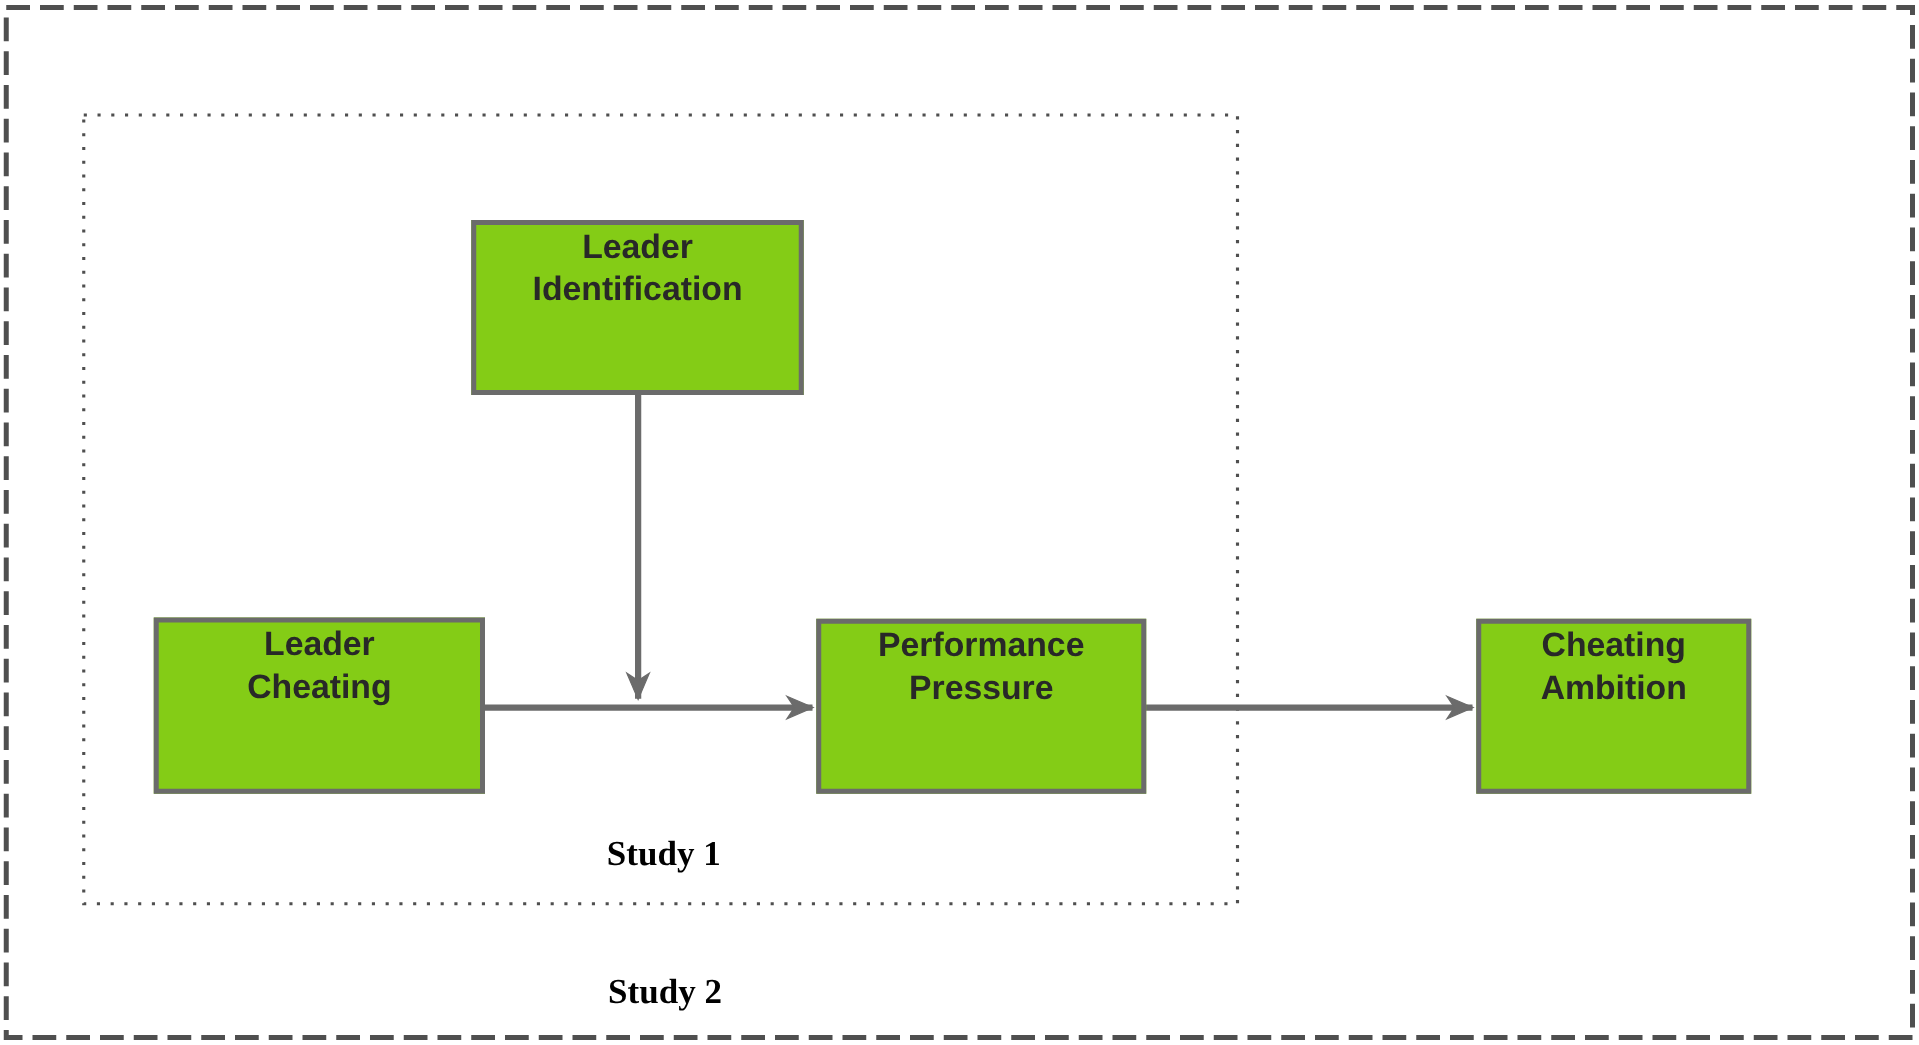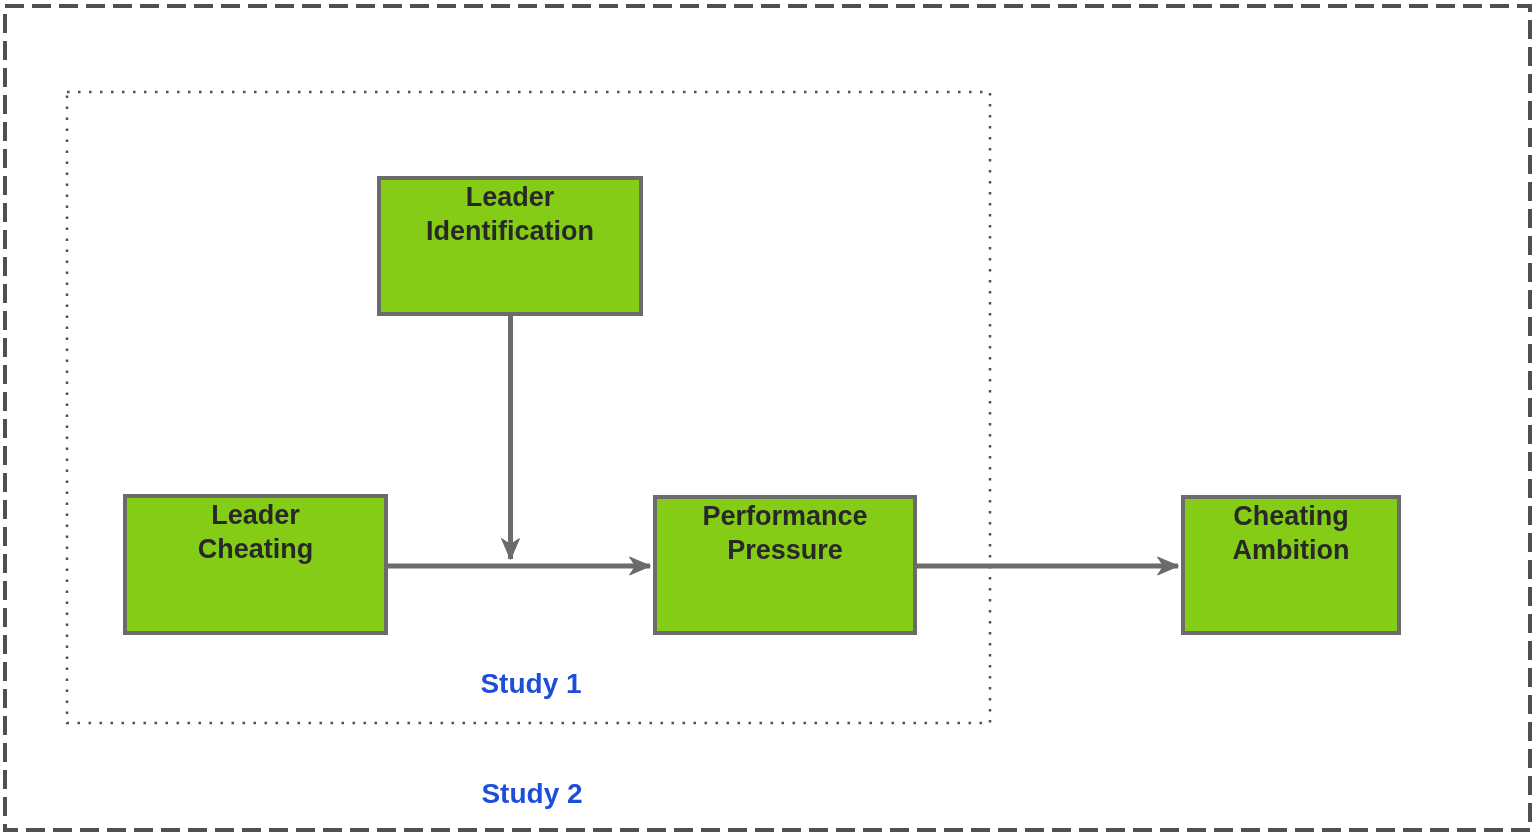--- a/index.html
+++ b/index.html
@@ -44,22 +44,23 @@
   #node-leader-identification { left: 377px; top: 176px; }
   #node-leader-ambition       { left: 123px; top: 494px; height: 141px; width: 265px; }
   #node-performance-pressure  { left: 653px; top: 495px; width: 264px; }
   #node-cheating-behavior     { left: 1181px; top: 495px; width: 220px; }
 
   .group-label {
     position: absolute;
     transform: translateX(-50%);
     font-size: 28px;
     font-weight: bold;
-    color: #1d4ed8;
+    color: #000000;
     white-space: nowrap;
+    font-family: Liberation Serif, serif;
   }
   #label-study-1 { left: 531px; top: 668px; }
   #label-study-2 { left: 532px; top: 778px; }
 </style>
 </head>
 <body>
 
 <div id="stage">
 
   <svg id="wires" viewBox="0 0 1535 836" xmlns="http://www.w3.org/2000/svg">

